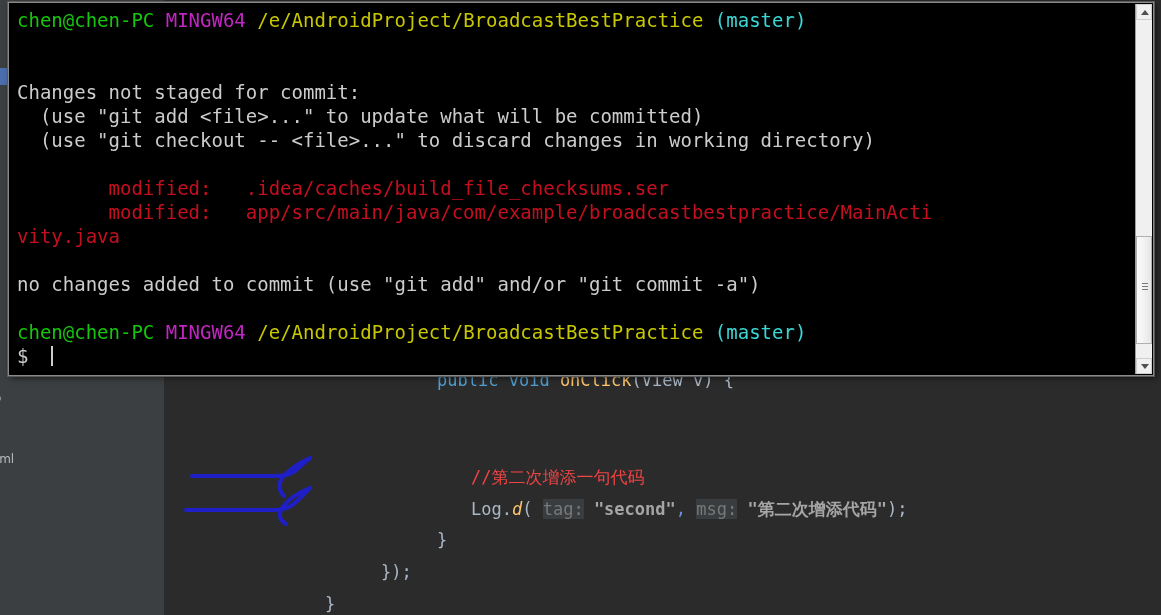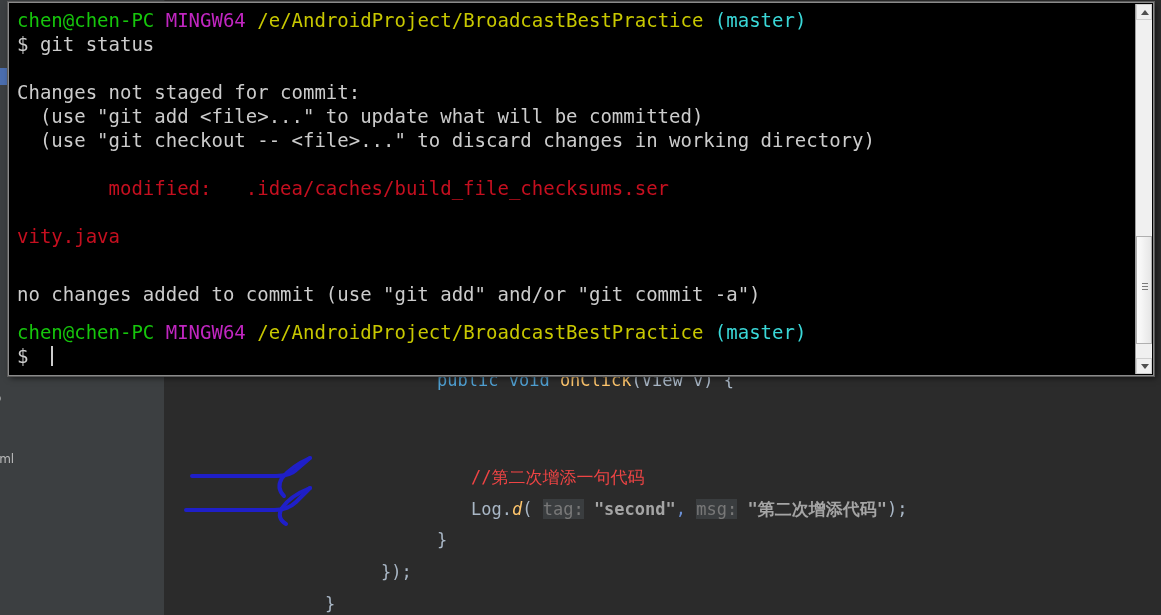--- a/index.html
+++ b/index.html
@@ -202,29 +202,29 @@
         <path d="M146 122 Q126 130 118 142 Q112 152 122 158"></path>
       </g>
     </svg>
   </div>
 
   <div class="term-win">
     <div class="term-inner">
 
       <div class="tl" style="top:3px"><span class="t-user">chen@chen-PC</span> <span class="t-host">MINGW64</span> <span class="t-path">/e/AndroidProject/BroadcastBestPractice</span> <span class="t-branch">(master)</span></div>
 
-      <div class="tl t-white" style="top:27px">$ git status</div>
       <div class="tl t-white" style="top:75px">Changes not staged for commit:</div>
       <div class="tl t-white" style="top:99px">  (use "git add &lt;file&gt;..." to update what will be committed)</div>
       <div class="tl t-white" style="top:123px">  (use "git checkout -- &lt;file&gt;..." to discard changes in working directory)</div>
 
       <div class="tl t-red" style="top:171px">        modified:   .idea/caches/build_file_checksums.ser</div>
+      <div class="tl t-red" style="top:195px">        modified:   app/src/main/java/com/example/broadcastbestpractice/MainActi</div>
       <div class="tl t-red" style="top:219px">vity.java</div>
 
-      <div class="tl t-white" style="top:277px">no changes added to commit (use "git add" and/or "git commit -a")</div>
+      <div class="tl t-white" style="top:267px">no changes added to commit (use "git add" and/or "git commit -a")</div>
 
       <div class="tl" style="top:315px"><span class="t-user">chen@chen-PC</span> <span class="t-host">MINGW64</span> <span class="t-path">/e/AndroidProject/BroadcastBestPractice</span> <span class="t-branch">(master)</span></div>
 
       <div class="tl t-white" style="top:339px">$ </div>
       <div class="cursor" style="left:40px;top:341px"></div>
     </div>
 
     <div class="term-scroll">
       <div class="sb-up">
           <div class="sb-arrow"></div>

